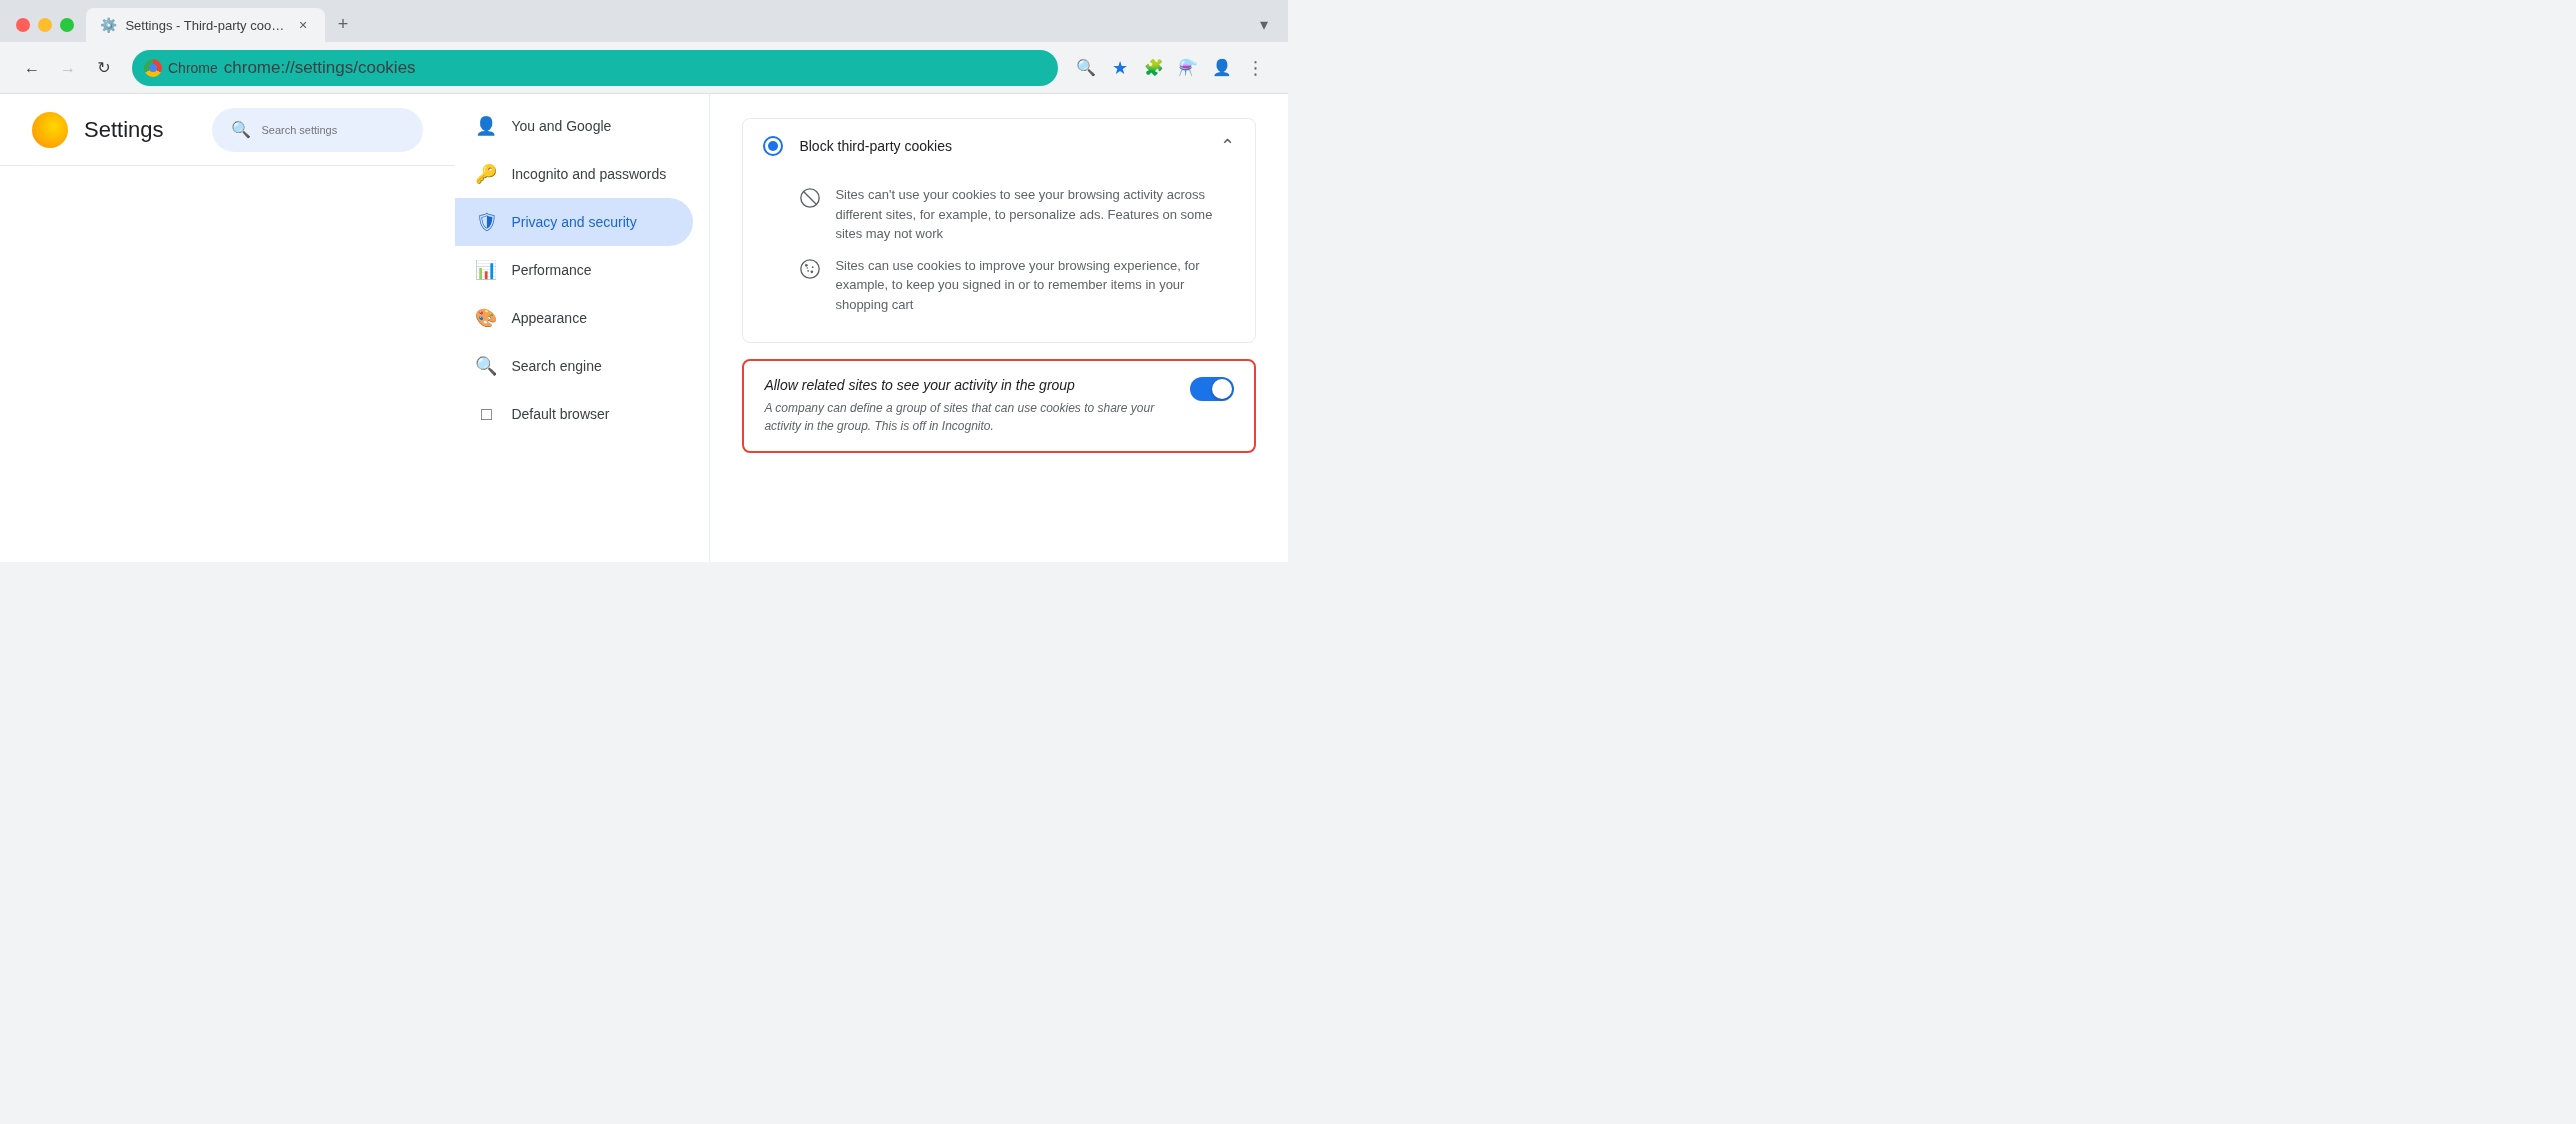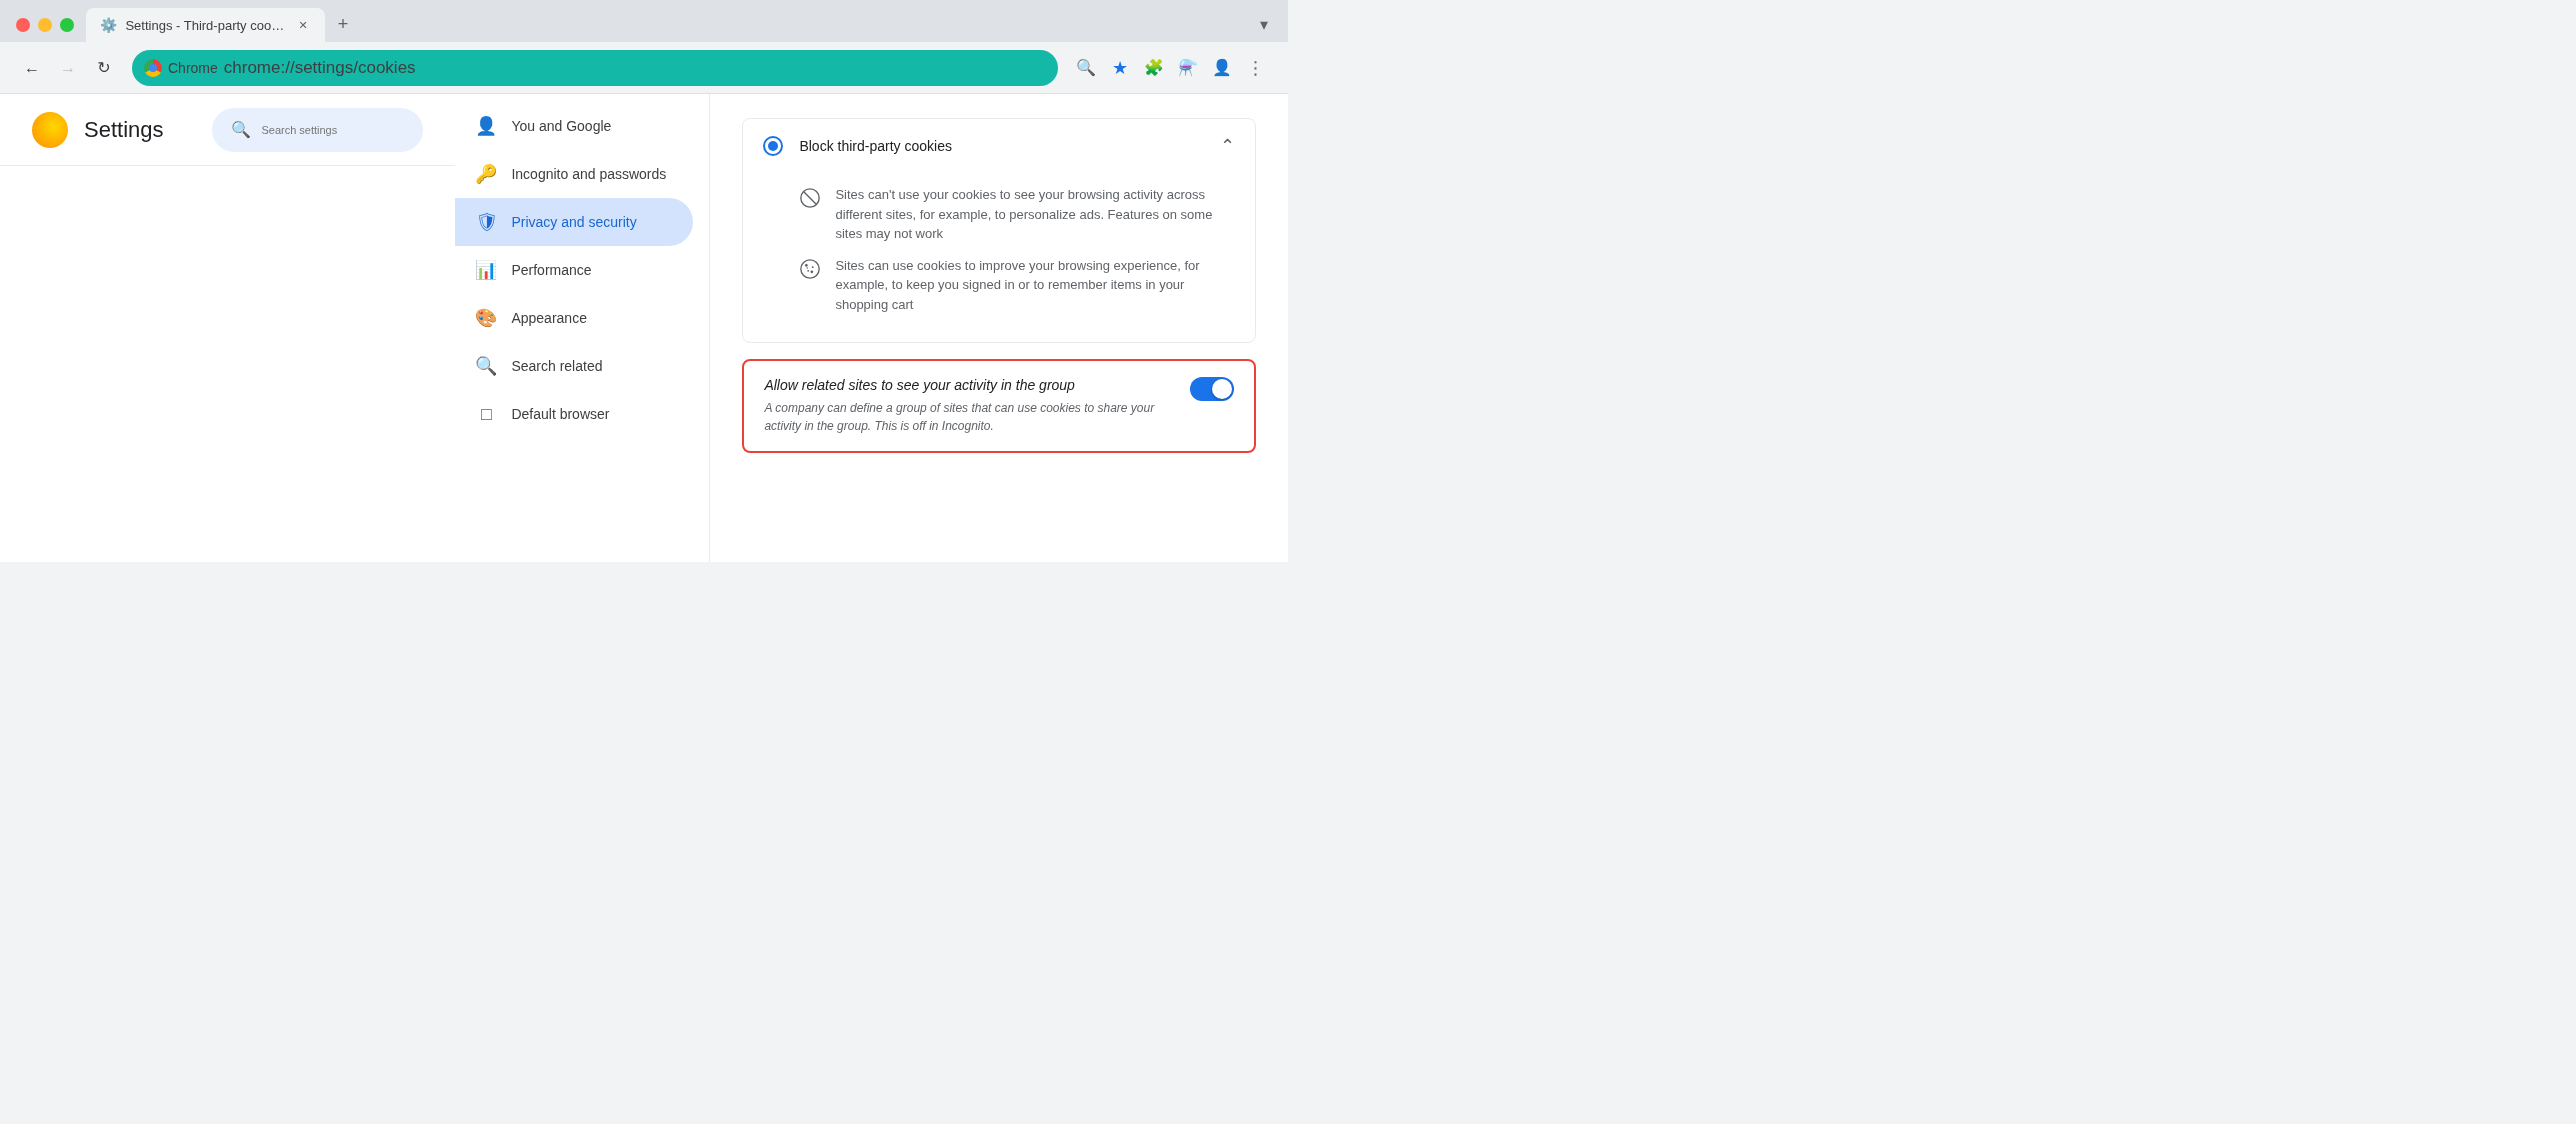--- a/index.html
+++ b/index.html
@@ -169,21 +169,21 @@
           <span>Performance</span>
         </div>
 
         <div class="sidebar-item">
           <span class="sidebar-icon">🎨</span>
           <span>Appearance</span>
         </div>
 
         <div class="sidebar-item">
           <span class="sidebar-icon">🔍</span>
-          <span>Search related</span>
+          <span>Search engine</span>
         </div>
 
         <div class="sidebar-item">
           <span class="sidebar-icon">□</span>
           <span>Default browser</span>
         </div>
 
       </div>
 
       <div class="main-content">

